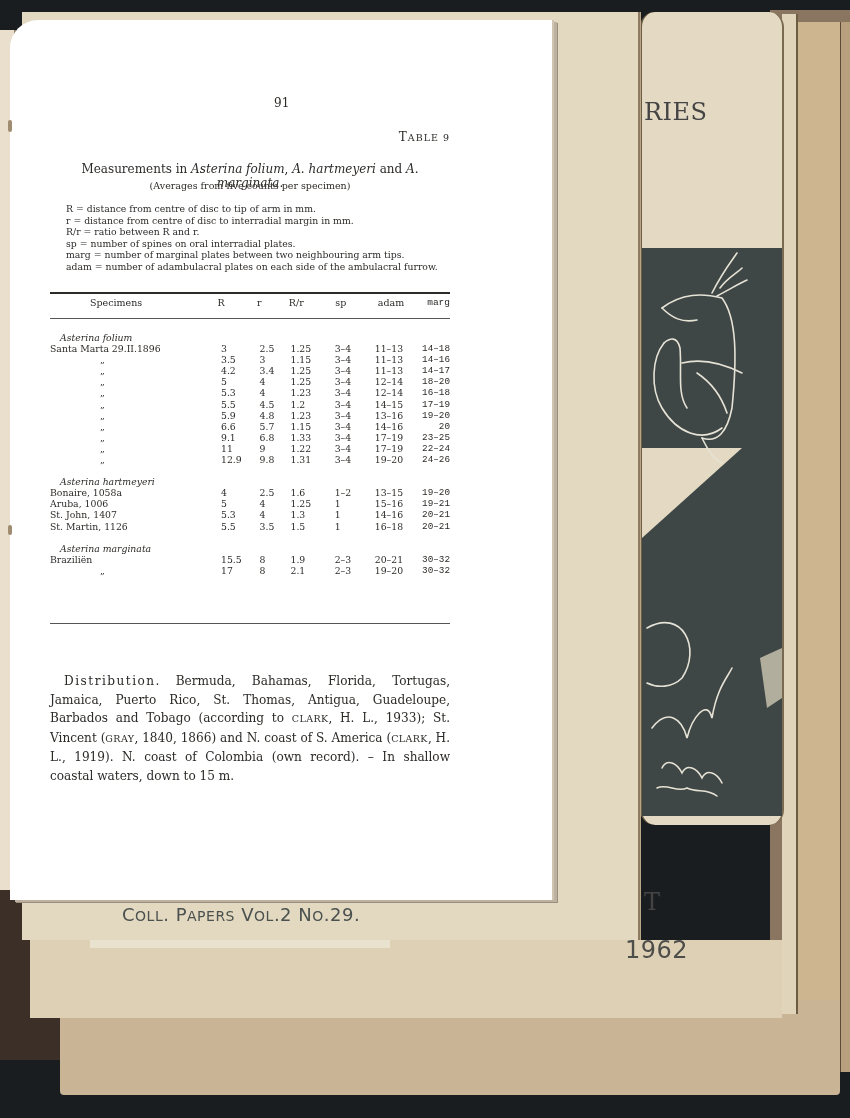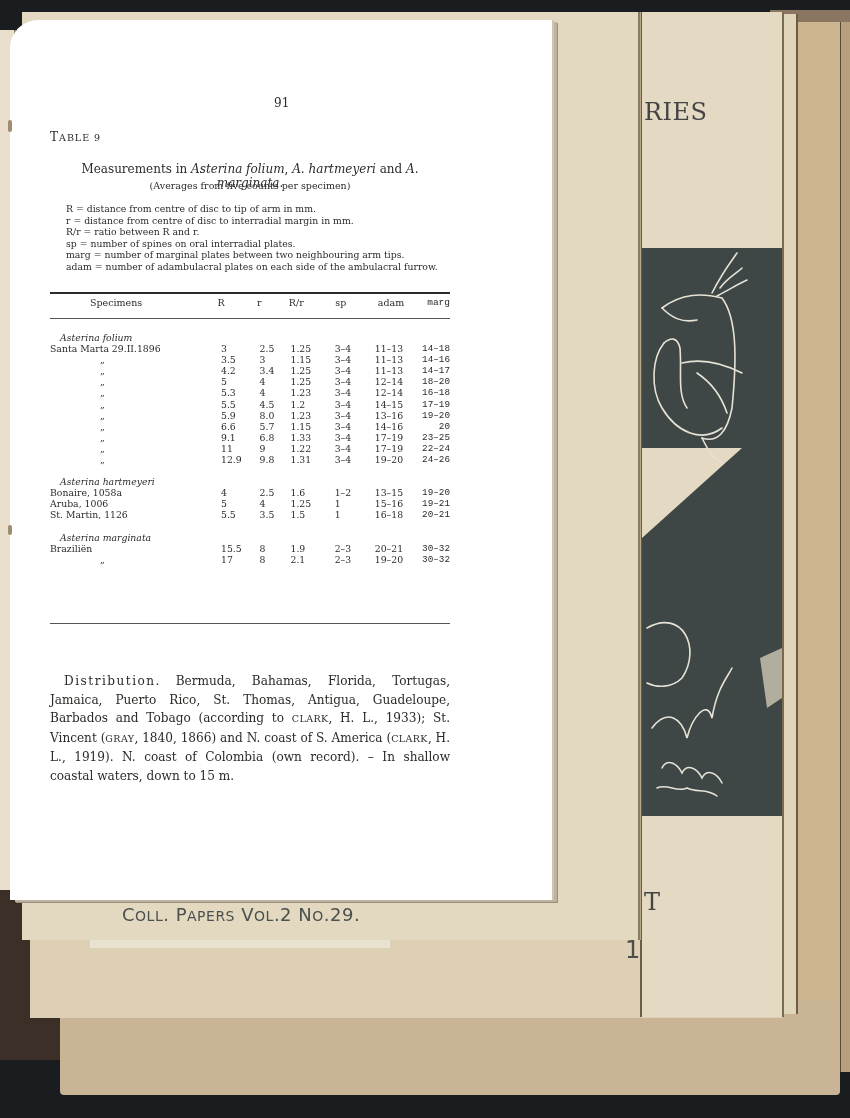--- a/index.html
+++ b/index.html
@@ -24,41 +24,41 @@
   .paper-under .smudge { position:absolute; left:60px; top:-6px; width:300px; height:14px; background:#ece6d6; opacity:.8; }
 
   
   .paper-mid { left:22px; top:12px; width:616px; height:928px; background:#e3d8c0;
     border-right:2px solid #8c7b60; box-shadow: 1px 0 0 #b9a888; }
   .paper-mid .stamp { position:absolute; left:100px; top:892px; font-family:"DejaVu Sans", sans-serif;
     font-size:18px; color:#4a514f; letter-spacing:0.5px; }
   .paper-mid .stamp .sc { font-size:14px; }
 
   
-  .cover { left:640px; top:12px; width:140px; height:1005px; background:#e4dac4;
-    border-left:2px solid #6d5c44; border-right:2px solid #7a6a52; }
+  .cover { left:640px; top:12px; width:140px; height:813px; background:#e4dac4;
+    border-left:2px solid #6d5c44; border-right:2px solid #7a6a52;border-radius:15px; }
   .cover .title-frag { position:absolute; left:2px; top:86px; font-family:"DejaVu Serif", serif;
     font-size:24px; color:#444; letter-spacing:0.5px; }
   .cover .title-frag2 { position:absolute; left:2px; top:876px; font-family:"DejaVu Serif", serif;
     font-size:24px; color:#444; }
   .cover .art { position:absolute; left:0px; top:236px; width:140px; height:568px; background:#3e4745; }
   .cover .art svg { position:absolute; left:0; top:0; }
   .cover-edge { left:782px; top:14px; width:14px; height:1000px; background:#e0d4bb; border-right:2px solid #6d5c44; }
 
   
   .page-left-sliver { left:0; top:30px; width:14px; height:860px; background:#e9dfcc;
     border-right:2px solid #8e7d62; }
   .page {
     left:10px; top:20px; width:542px; height:880px; background:#ffffff;
     border-radius:28px 0 0 0;
     box-shadow: 2px 0 0 #cfc4b2, 5px 2px 0 #bdb2a0, 6px 3px 0 #9a8f7d;
   }
   .page .content { position:absolute; left:40px; top:0; width:400px; color:#2d2b28; }
   .pnum { position:absolute; left:224px; top:76px; font-size:12px; }
-  .table-title { position:absolute; left:0; width:400px; top:110px; text-align:left; font-size:12px; letter-spacing:1px; }
+  .table-title { position:absolute; left:0; width:400px; top:110px; text-align:right; font-size:12px; letter-spacing:1px; }
   .table-title .sc { font-size:9.5px; }
   .caption { position:absolute; left:0; width:400px; top:142px; text-align:center; font-size:12px; }
   .subcaption { position:absolute; left:0; width:400px; top:160px; text-align:center; font-size:9.5px; }
   .legend { position:absolute; left:16px; top:183px; font-size:9.3px; line-height:11.6px; }
   .rule-thick { position:absolute; left:0; width:400px; height:1.5px; background:#2d2b28; }
   .rule-thin { position:absolute; left:0; width:400px; height:1px; background:#555; }
   table.data { position:absolute; left:0; width:400px; border-collapse:collapse; font-size:9.3px; }
   table.data td, table.data th { padding:0; height:11.1px; line-height:11.1px; font-weight:normal; text-align:left; white-space:nowrap; }
   .c0 { width:136px; } .c1 { width:43px; } .c2 { width:35px; } .c3 { width:50px;margin-top:12px; }
   .c4 { width:46px; } .c5 { width:52px;margin-left:32px; } .c6 { text-align:right !important;font-family:Liberation Mono, monospace; }
@@ -208,21 +208,21 @@
             <td class="c1">5.5</td>
             <td class="c2">4.5</td>
             <td class="c3">1.2</td>
             <td class="c4">3–4</td>
             <td class="c5">14–15</td>
             <td class="c6">17–19</td>
           </tr>
           <tr>
             <td class="c0 ditto">„</td>
             <td class="c1">5.9</td>
-            <td class="c2">8.0</td>
+            <td class="c2">4.8</td>
             <td class="c3">1.23</td>
             <td class="c4">3–4</td>
             <td class="c5">13–16</td>
             <td class="c6">19–20</td>
           </tr>
           <tr>
             <td class="c0 ditto">„</td>
             <td class="c1">6.6</td>
             <td class="c2">5.7</td>
             <td class="c3">1.15</td>
@@ -275,20 +275,29 @@
           <tr>
             <td class="c0">Aruba, 1006</td>
             <td class="c1">5</td>
             <td class="c2">4</td>
             <td class="c3">1.25</td>
             <td class="c4">1</td>
             <td class="c5">15–16</td>
             <td class="c6">19–21</td>
           </tr>
           <tr>
+            <td class="c0">St. John, 1407</td>
+            <td class="c1">5.3</td>
+            <td class="c2">4</td>
+            <td class="c3">1.3</td>
+            <td class="c4">1</td>
+            <td class="c5">14–16</td>
+            <td class="c6">20–21</td>
+          </tr>
+          <tr>
             <td class="c0">St. Martin, 1126</td>
             <td class="c1">5.5</td>
             <td class="c2">3.5</td>
             <td class="c3">1.5</td>
             <td class="c4">1</td>
             <td class="c5">16–18</td>
             <td class="c6">20–21</td>
           </tr>
           <tr>
             <td colspan="7" style="height:11px"></td>

